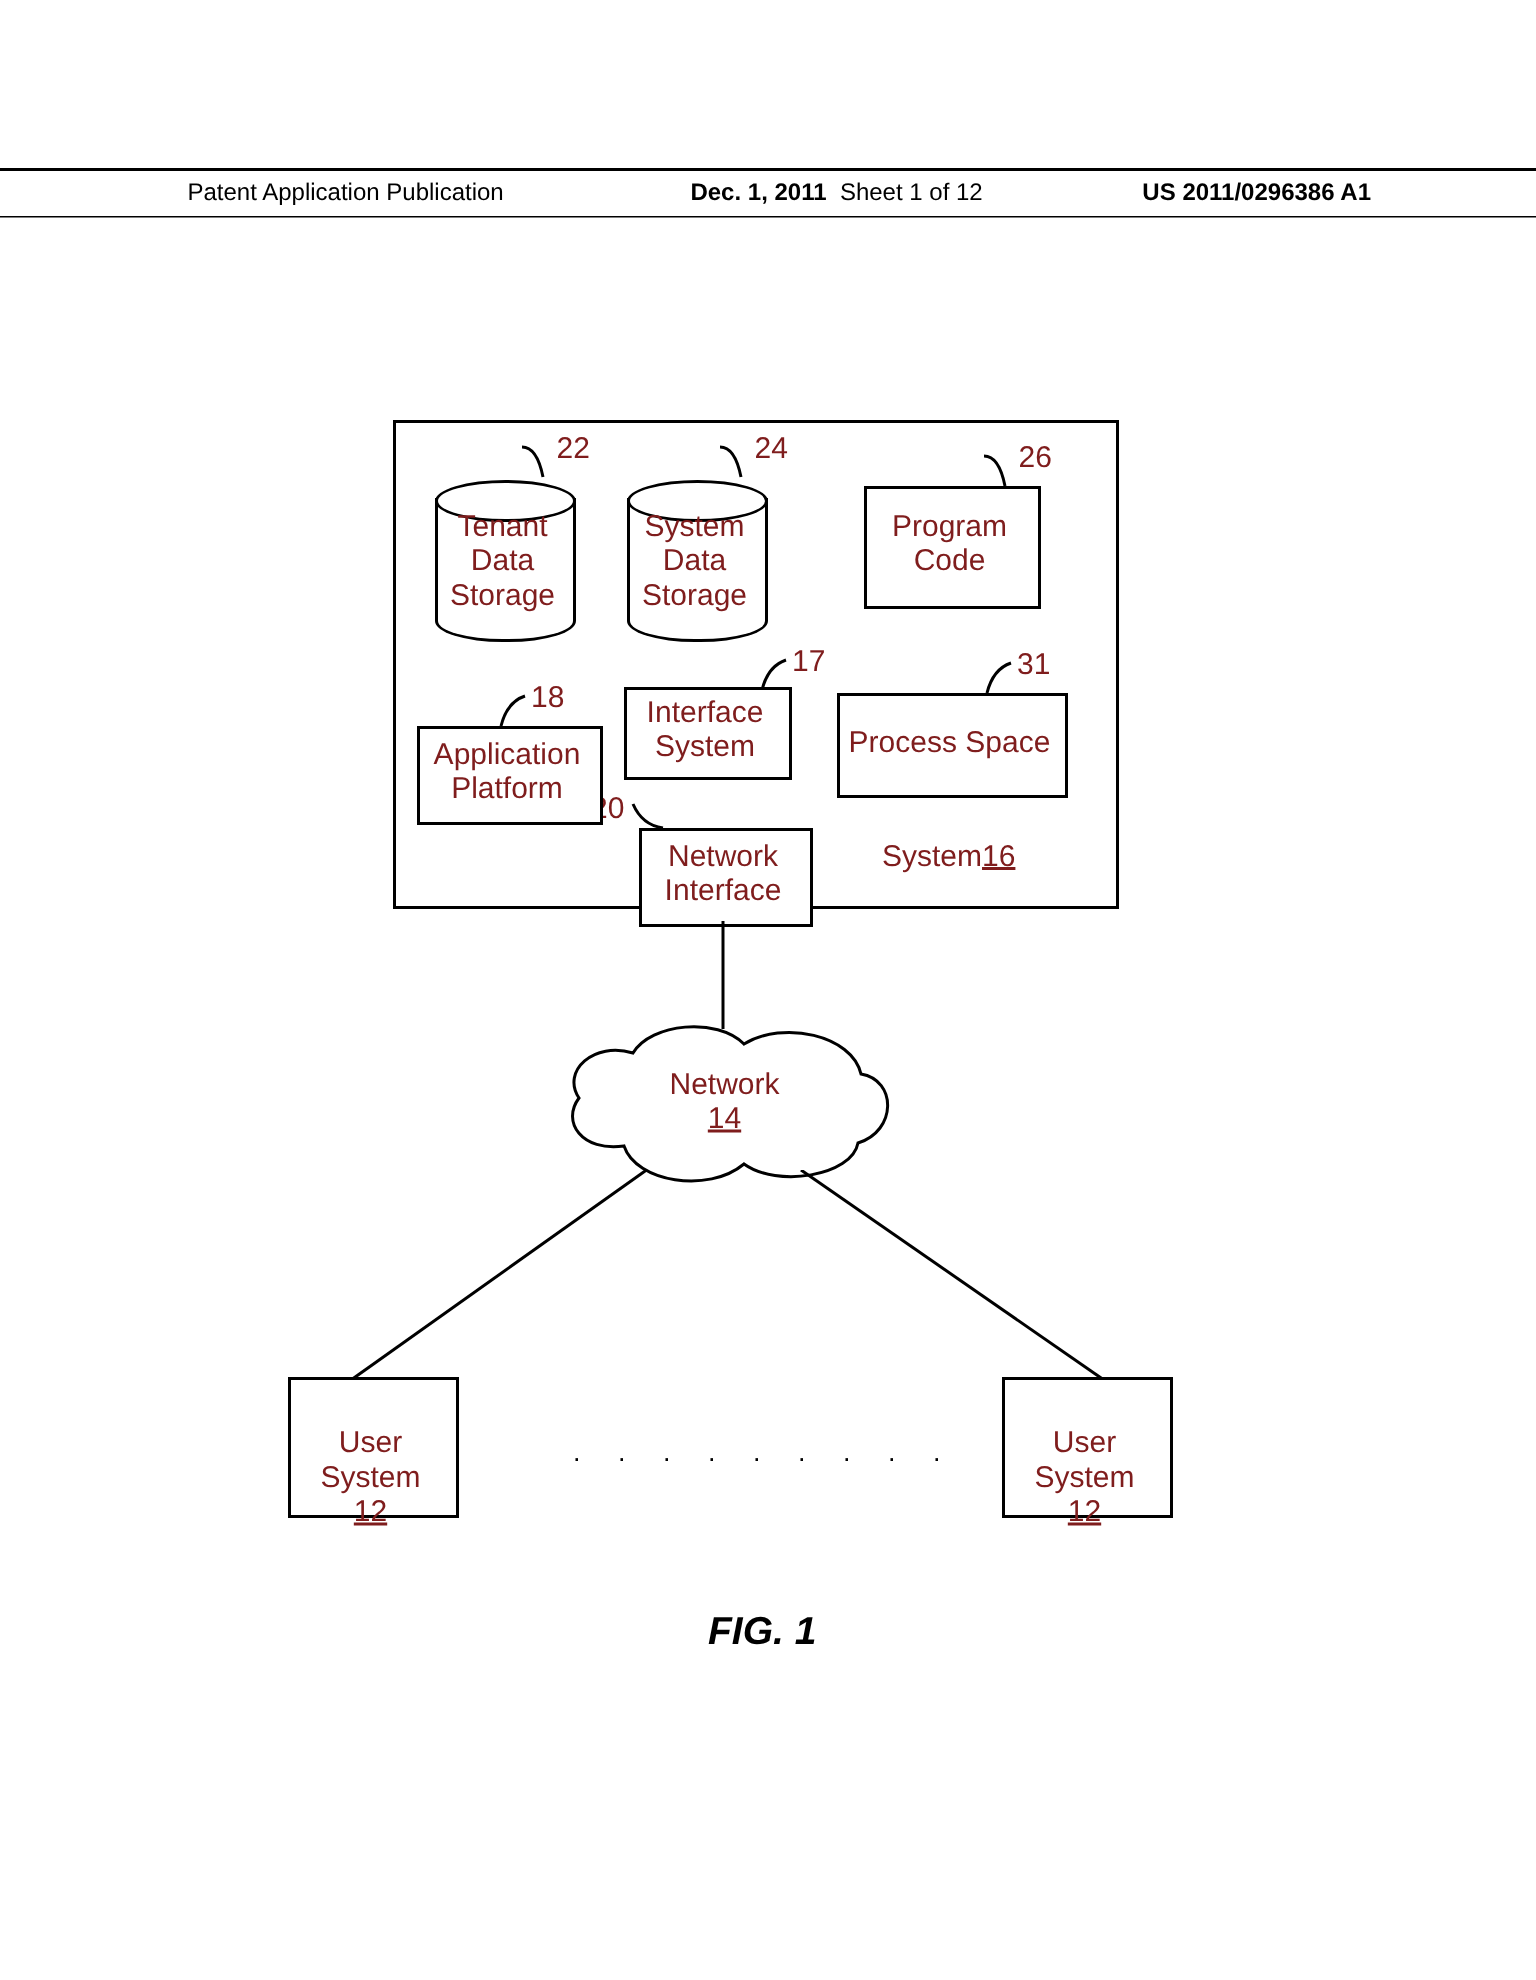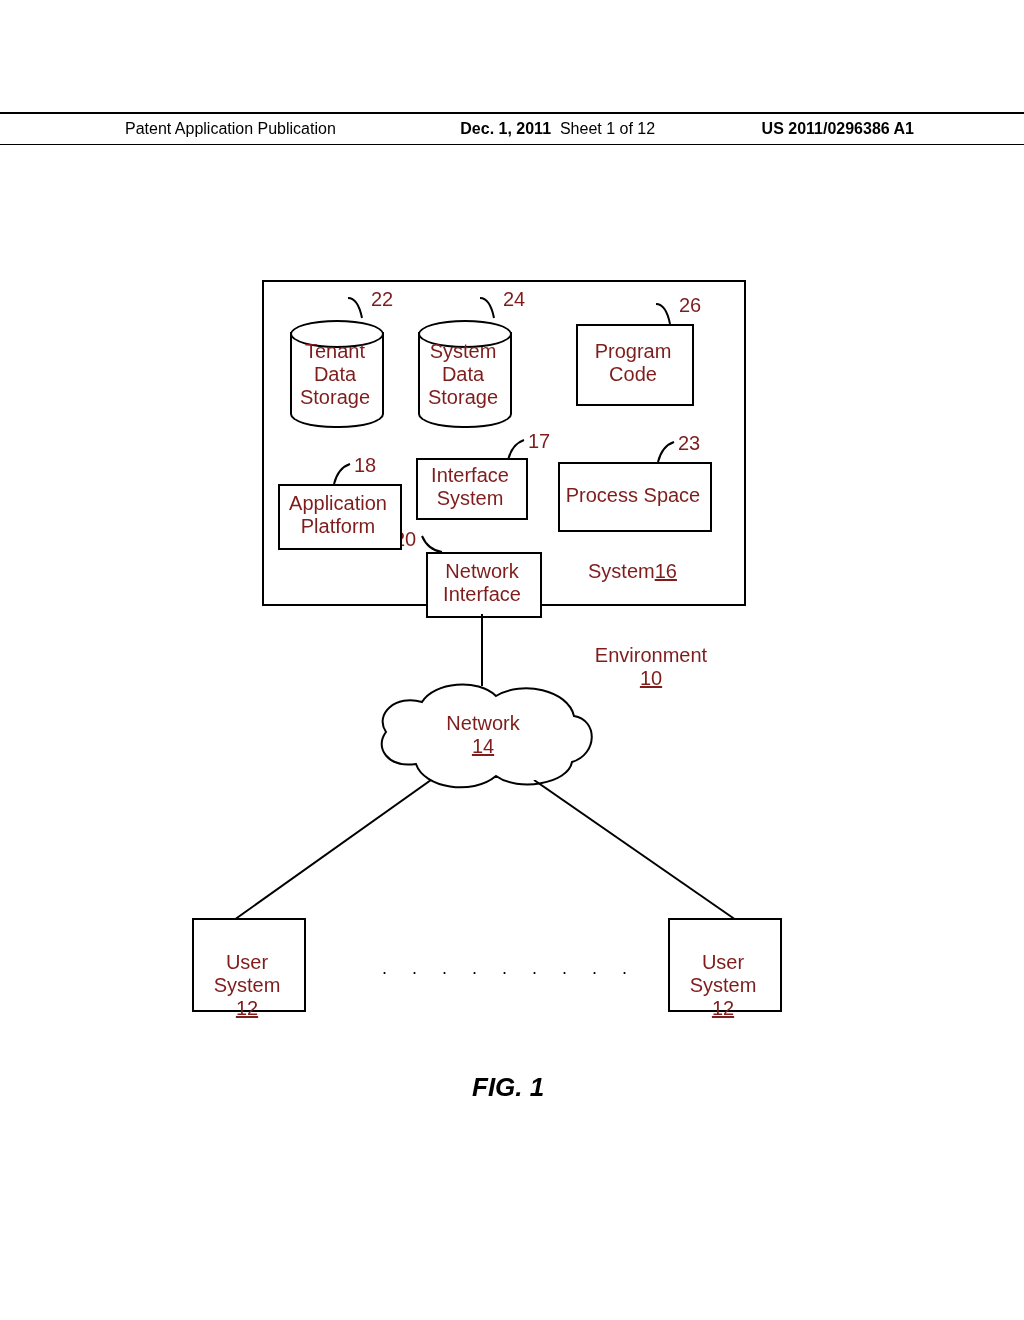--- a/index.html
+++ b/index.html
@@ -144,21 +144,21 @@
   <div class="label num" style="left:679px; top:294px">26</div>
 
   <svg class="leader" style="left:506px; top:438px">
       <path d="M2 22 Q 6 6 18 2" fill="none" stroke="#000" stroke-width="2"></path>
     </svg>
   <div class="label num" style="left:528px; top:430px">17</div>
 
   <svg class="leader" style="left:656px; top:440px">
       <path d="M2 22 Q 6 6 18 2" fill="none" stroke="#000" stroke-width="2"></path>
     </svg>
-  <div class="label num" style="left:678px; top:432px">23</div>
+  <div class="label num" style="left:678px; top:432px">31</div>
 
   <svg class="leader" style="left:332px; top:462px">
       <path d="M2 22 Q 6 6 18 2" fill="none" stroke="#000" stroke-width="2"></path>
     </svg>
   <div class="label num" style="left:354px; top:454px">18</div>
 
   <svg class="leader" style="left:418px; top:534px">
       <path d="M24 18 Q 10 16 4 2" fill="none" stroke="#000" stroke-width="2"></path>
     </svg>
   <div class="label num" style="left:394px; top:528px">20</div>
@@ -193,23 +193,20 @@
 Platform</div>
 
   <div class="rect" style="left:426px; top:552px; width:112px; height:62px"></div>
   <div class="label" style="left:426px; top:560px; width:112px; white-space:pre-line">Network
 Interface</div>
 
   <div class="label" style="left:588px; top:560px; width:130px; text-align:left">
     <span>System</span><span class="underline">16</span>
   </div>
 
-  <div class="label" style="left:576px; top:644px; width:150px">
-    <span>Environment</span><br><span class="underline">10</span>
-  </div>
 
   <svg style="position:absolute; left:480px; top:614px; width:4px; height:72px">
     <line x1="2" y1="0" x2="2" y2="72" stroke="#000" stroke-width="2"></line>
   </svg>
 
   <svg class="cloud-svg" style="left:368px; top:676px; width:232px; height:120px" viewBox="0 0 232 120">
     <path d="M 48 88
              C 20 92 6 72 18 56
              C 6 38 28 18 54 26
              C 66 6 110 2 128 20

